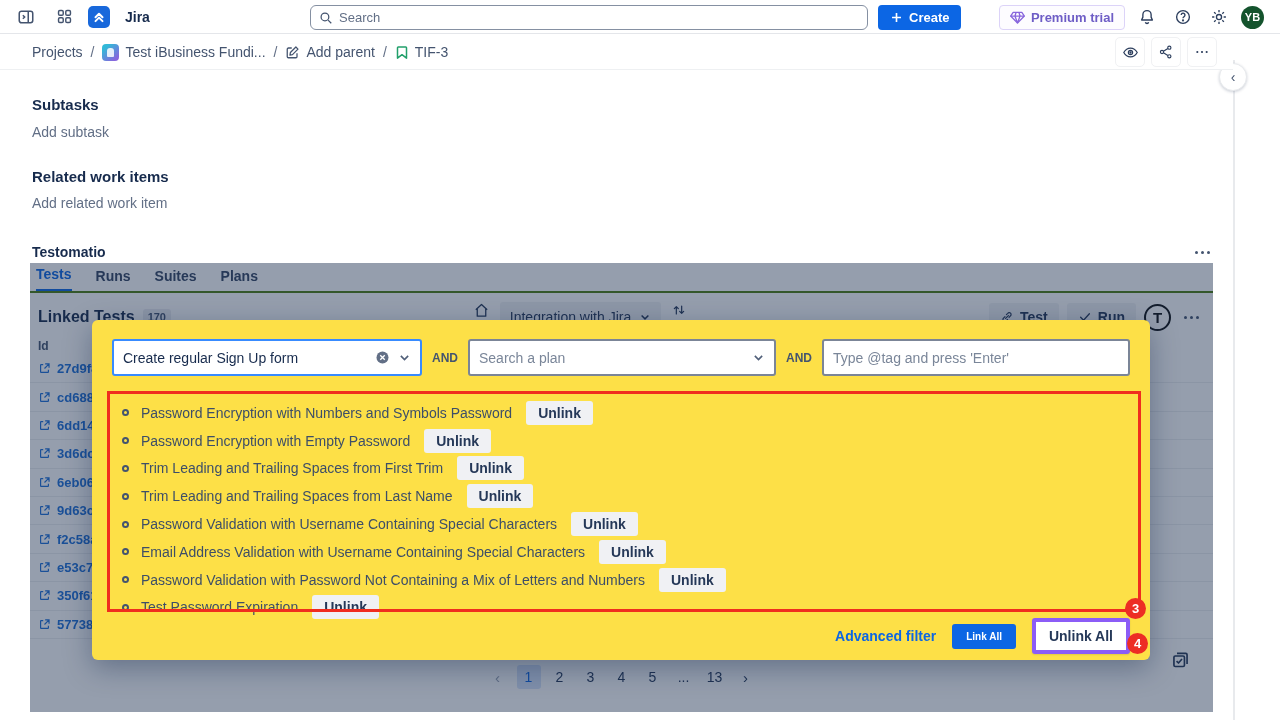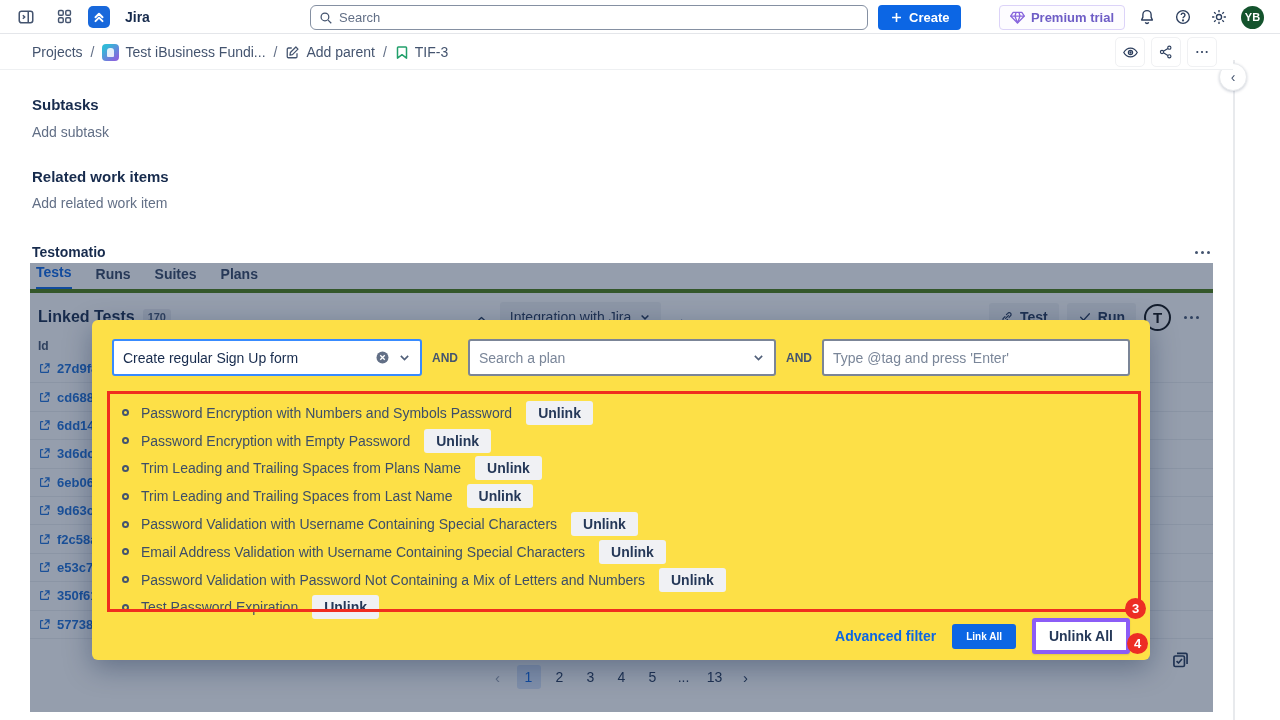--- a/index.html
+++ b/index.html
@@ -36,27 +36,27 @@
   .collapse-btn { position:absolute; left:1219px; top:63px; width:28px; height:28px; border-radius:50%; background:#fff; border:1px solid #e8eaed; box-shadow:0 1px 3px rgba(9,30,66,.2); color:#44546f; font-size:14px; display:flex; align-items:center; justify-content:center; cursor:pointer; z-index:6; }
 
   
   .h-sec { position:absolute; left:32px; font-size:15px; font-weight:bold; color:#172b4d; }
   .h-sub { position:absolute; left:32px; font-size:14px; color:#626f86; cursor:pointer; }
   .testo-dots { position:absolute; left:1188px; top:242px; width:28px; height:20px; display:flex; align-items:center; justify-content:center; gap:3px; cursor:pointer; }
   .testo-dots i, .dots3 i { width:3px; height:3px; border-radius:50%; background:#44546f; display:block; }
 
   
   .widget { position:absolute; left:30px; top:263px; width:1183px; height:449px; background:#fff; z-index:1; }
-  .tabbar { position:absolute; left:0; top:0; width:100%; height:30px; border-bottom:4px solid #4d7c0f; display:flex; align-items:flex-end; gap:24px; padding:0 0 0 6px; }
+  .tabbar { position:absolute; left:0; top:0; width:100%; height:30px; border-bottom:2px solid #4d7c0f; display:flex; align-items:flex-end; gap:24px; padding:0 0 0 6px; }
   .tab { font-size:14px; font-weight:bold; color:#344563; padding-bottom:7px; cursor:pointer; }
   .tab.active { color:#0c66e4; border-bottom:2px solid #0c66e4; }
   .w-toolbar { position:absolute; left:0; top:38px; width:100%; height:32px; display:flex; align-items:center; padding:0 8px; }
   .lt-title { font-size:16px; font-weight:bold; color:#172b4d; }
   .count-badge { margin-left:8px; background:#ebecf0; color:#44546f; font-size:11px; font-weight:bold; padding:2px 5px; border-radius:3px; }
-  .mid-group { margin-left:auto; display:flex; align-items:flex-end; gap:10px; }
+  .mid-group { margin-left:auto; display:flex; align-items:flex-start; gap:10px; }
   .branch-box { height:30px; background:#f1f2f4; border-radius:3px; display:flex; align-items:center; gap:8px; padding:0 10px; font-size:14px; color:#253858; cursor:pointer; }
   .right-group { margin-left:auto; display:flex; align-items:center; gap:8px; }
   .w-btn { height:28px; background:#f1f2f4; border-radius:3px; border:none; display:flex; align-items:center; gap:6px; padding:0 11px; font-size:14px; font-weight:bold; color:#253858; cursor:pointer; }
   .t-logo { width:27px; height:27px; border-radius:50%; border:2.5px solid #101214; display:flex; align-items:center; justify-content:center; font-size:15px; font-weight:bold; color:#101214; cursor:pointer; }
   .dots3 { width:26px; height:26px; display:flex; align-items:center; justify-content:center; gap:3px; cursor:pointer; }
   .id-head { position:absolute; left:8px; top:76px; font-size:12px; font-weight:bold; color:#44546f; }
   .id-rows { position:absolute; left:0; top:92px; width:100%; }
   .id-row { height:28.4px; display:flex; align-items:center; gap:6px; padding-left:8px; border-bottom:1px solid #eceef1; }
   .id-link { font-size:13px; font-weight:bold; color:#1d6fd8; cursor:pointer; }
   .pager { position:absolute; left:0; top:402px; width:100%; display:flex; align-items:center; justify-content:center; gap:7px; }
@@ -428,21 +428,21 @@
         <span class="tname">Password Encryption with Numbers and Symbols Password</span>
         <button class="unlink">Unlink</button>
       </div>
     <div class="trow">
         <span class="bullet"></span>
         <span class="tname">Password Encryption with Empty Password</span>
         <button class="unlink">Unlink</button>
       </div>
     <div class="trow">
         <span class="bullet"></span>
-        <span class="tname">Trim Leading and Trailing Spaces from Plans Name</span>
+        <span class="tname">Trim Leading and Trailing Spaces from First Trim</span>
         <button class="unlink">Unlink</button>
       </div>
     <div class="trow">
         <span class="bullet"></span>
         <span class="tname">Trim Leading and Trailing Spaces from Last Name</span>
         <button class="unlink">Unlink</button>
       </div>
     <div class="trow">
         <span class="bullet"></span>
         <span class="tname">Password Validation with Username Containing Special Characters</span>

